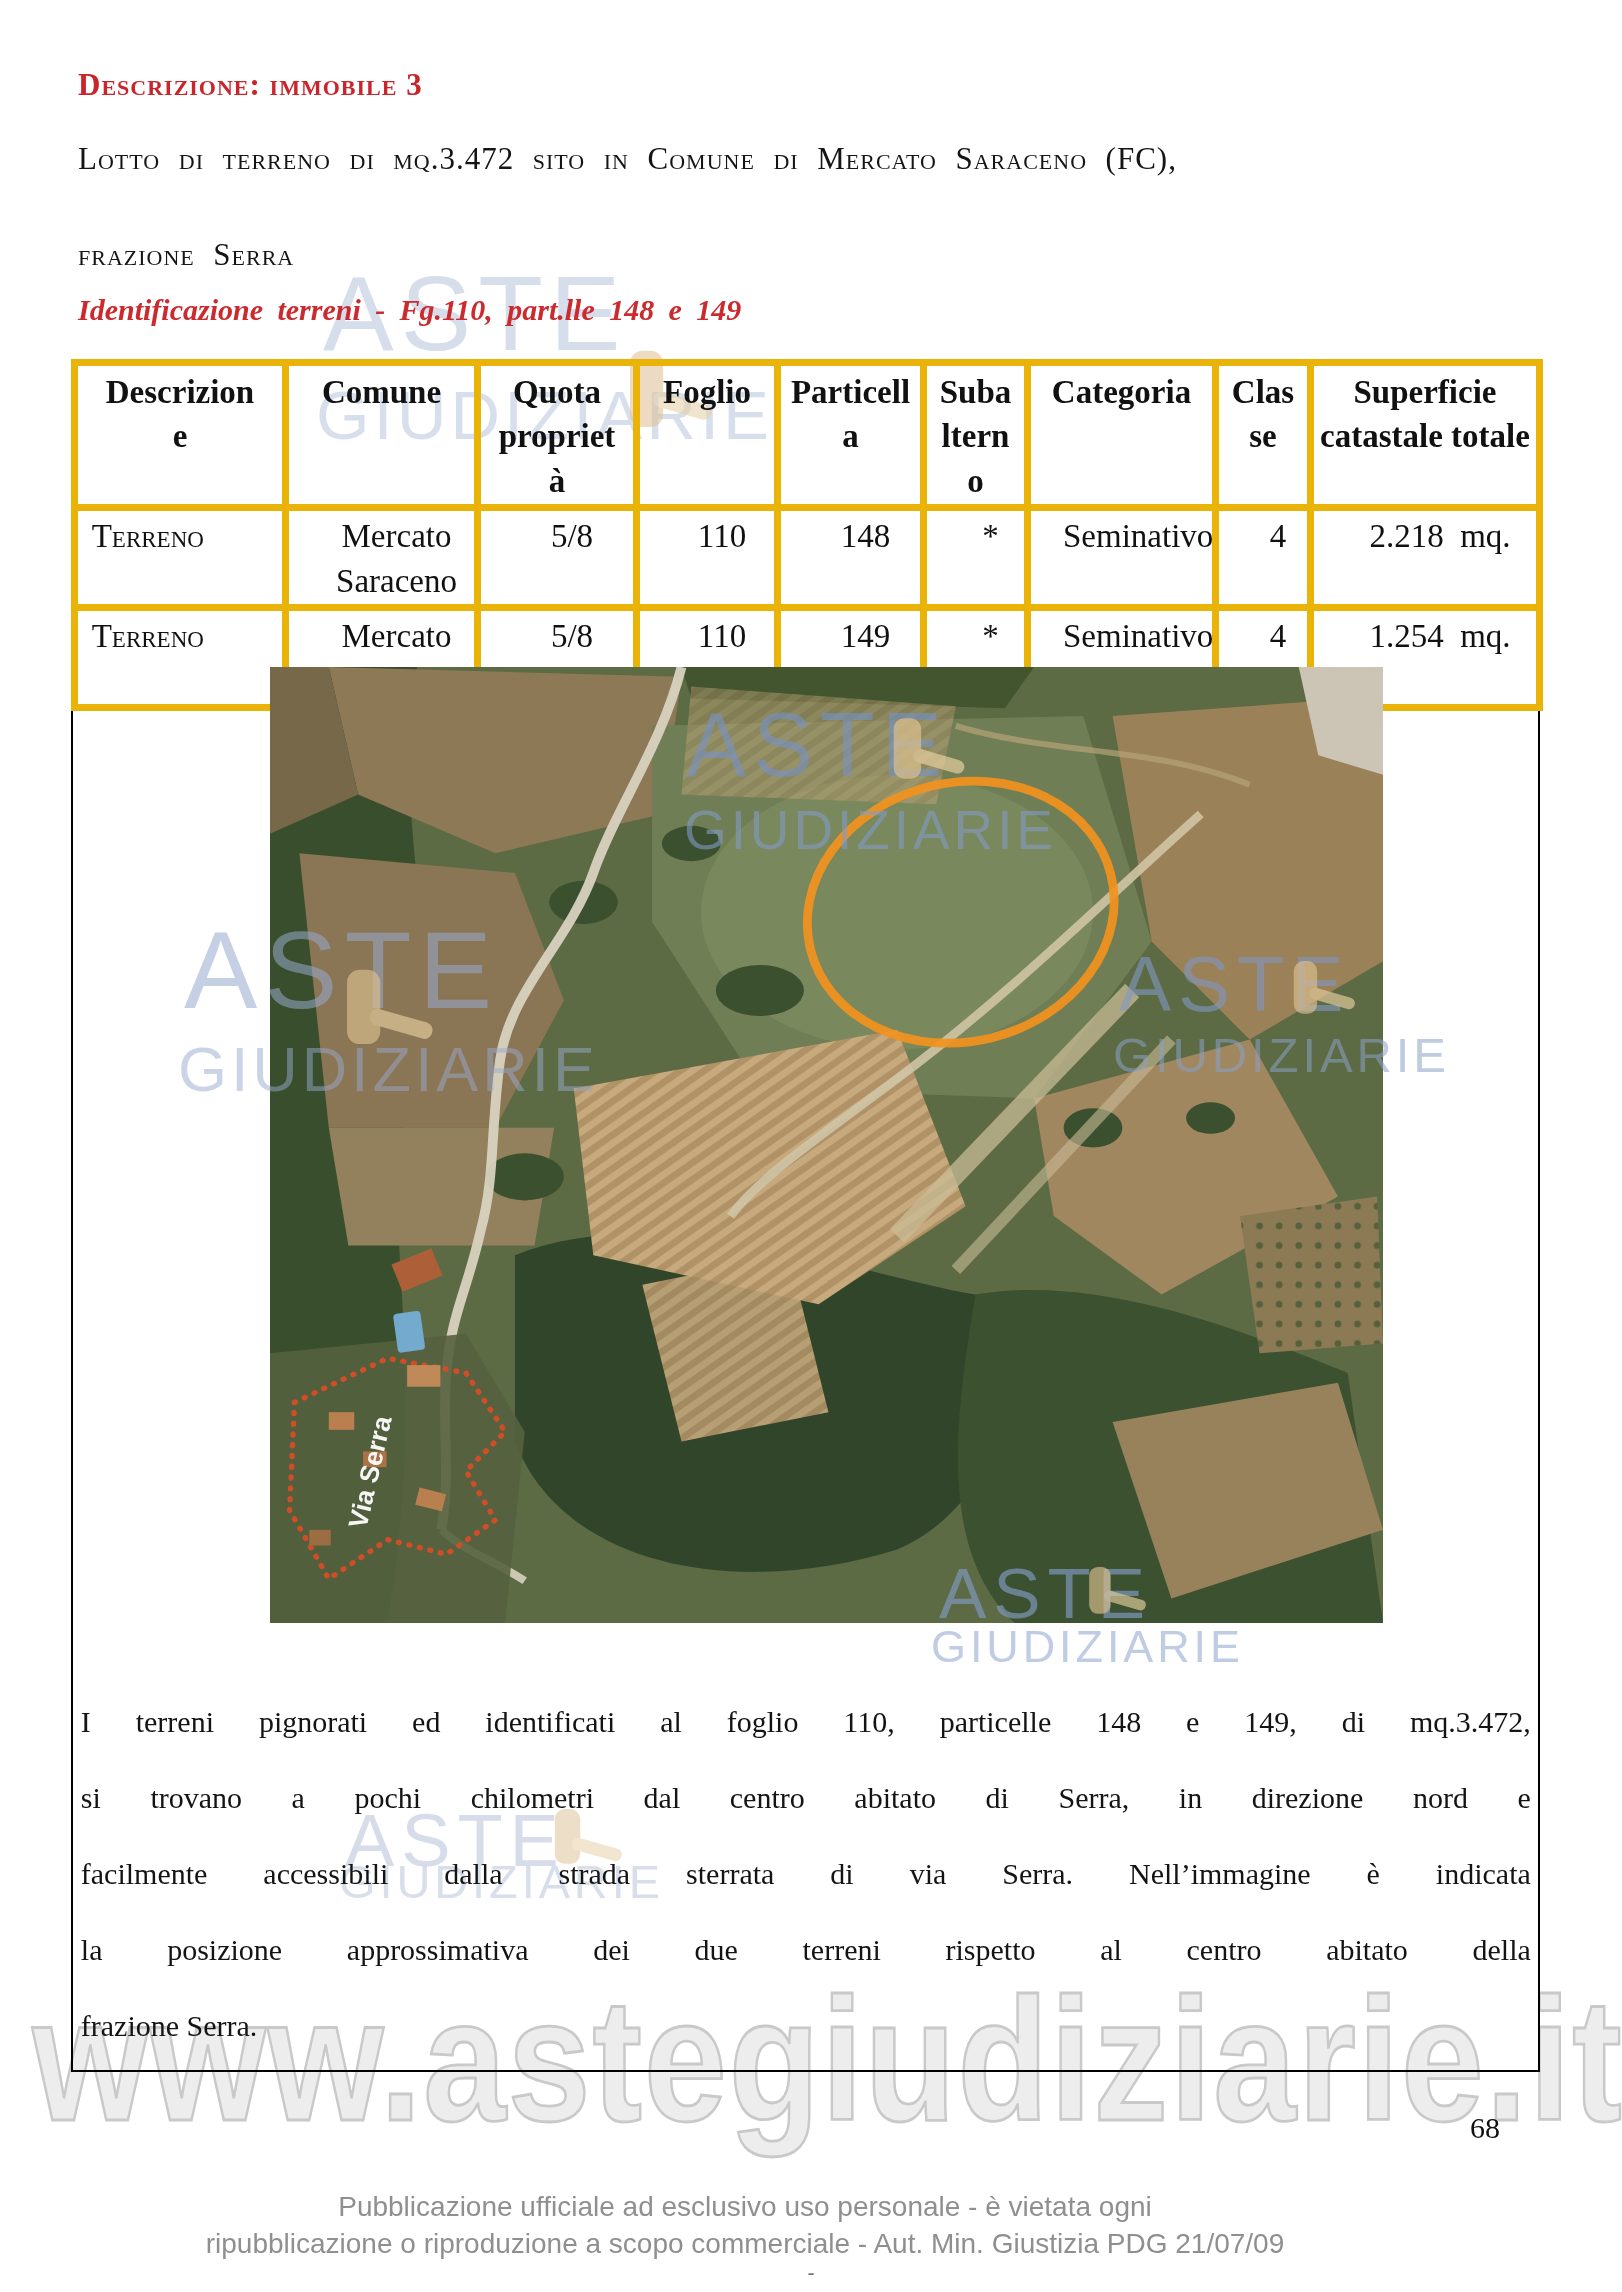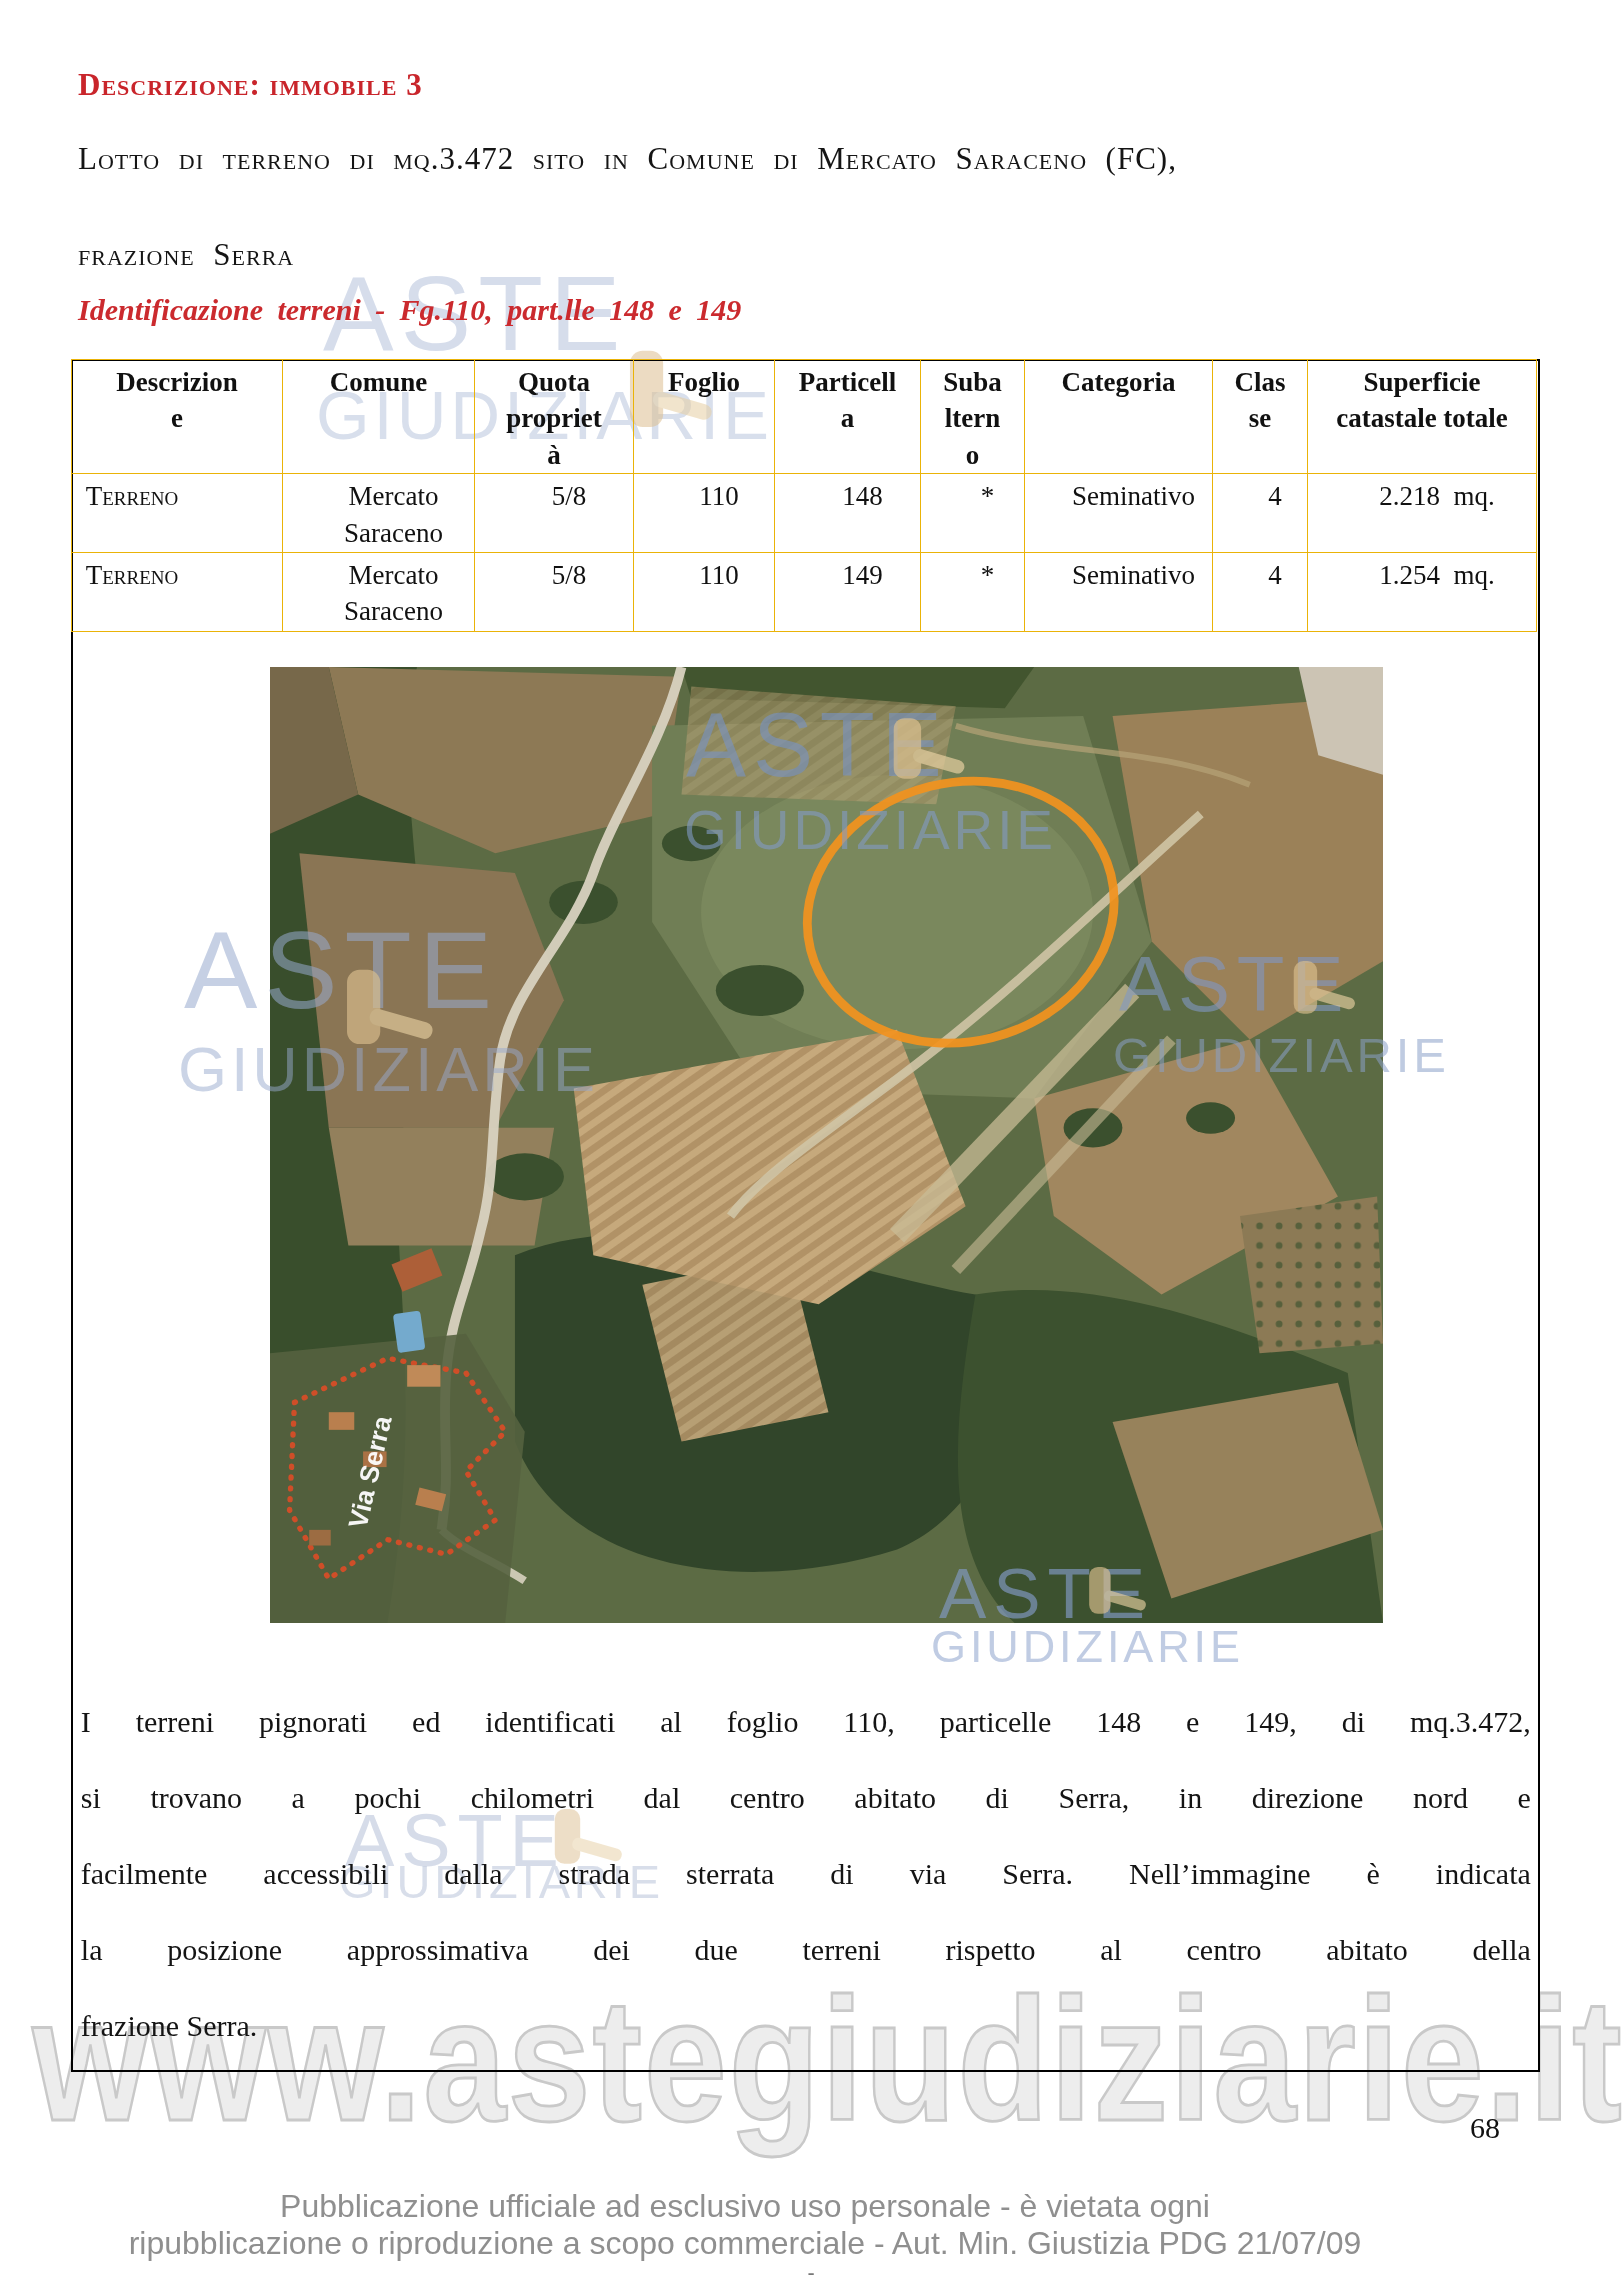--- a/index.html
+++ b/index.html
@@ -13,22 +13,22 @@
   .subtitle-line{left:78px;font-size:31px;font-variant:small-caps;letter-spacing:1px;
                  word-spacing:9.8px;color:#151515;z-index:4;}
   .section-heading{left:78px;top:293px;font-size:30px;font-weight:bold;color:#cb2a2e;
                    word-spacing:6.9px;z-index:4;font-style:italic;}
 
   
   .content-box{left:71px;top:359px;width:1465px;height:1709px;border:2px solid #000;z-index:2;}
 
   
   table.cadastre{border-collapse:collapse;width:1465px;table-layout:fixed;margin:-2px 0 0 -2px;}
-  table.cadastre td{border:1px solid #eab308;vertical-align:top;text-align:center;
-                    font-size:27px;padding:3.9px 2px 0 2px;white-space:pre-line;line-height:1.35;}
+  table.cadastre td{border:7px solid #eab308;vertical-align:top;text-align:center;
+                    font-size:33px;padding:3.9px 2px 0 2px;white-space:pre-line;line-height:1.35;}
   table.cadastre tr.hdr td{font-weight:bold;height:108px;}
   table.cadastre tr.row td{height:74px;padding-left:32px;}
   td.cell-desc{text-align:left !important;padding-left:13.7px !important;font-variant:small-caps;}
 
   
   .map-wrap{left:197px;top:306px;width:1113px;height:956px;z-index:1;}
 
   
   .body-par{left:7.8px;top:1323px;width:1450px;font-size:30px;line-height:76px;color:#141414;z-index:3;position:absolute;}
   .jline{text-align:justify;text-align-last:justify;}
@@ -39,21 +39,21 @@
   .wm-aste{letter-spacing:6.9px;}
   .wm-giud{letter-spacing:3.9px;}
   .wm-under{z-index:0;}
   .wm-over{z-index:3;}
   .wm-url{left:0;top:1972px;width:1622px;text-align:center;font-family:"Liberation Sans", sans-serif;
           font-weight:bold;font-size:155px;letter-spacing:2px;color:#ededed;
           -webkit-text-stroke:2.5px #c9c9c9;transform:scale(0.96,1.12);z-index:1;}
 
   
   .footer{left:0;top:2188px;width:1490px;text-align:center;font-family:"Liberation Sans", sans-serif;
-          font-size:32px;color:#8f8f8f;line-height:37px;z-index:4;}
+          font-size:28px;color:#8f8f8f;line-height:37px;z-index:4;}
   .footer-dash{left:0;top:2260px;width:1622px;text-align:center;font-family:"Liberation Sans", sans-serif;
           font-size:21.6px;color:#777;z-index:4;}
   .page-num{left:1470px;top:2111px;font-size:30px;color:#111;z-index:4;}
 </style>
 </head>
 <body>
 
 <div class="page">
 
   <div class="abs wm wm-aste wm-under" style="left:323px;top:253px;font-size:106px;color:rgba(146,165,202,0.38);">ASTE</div>

